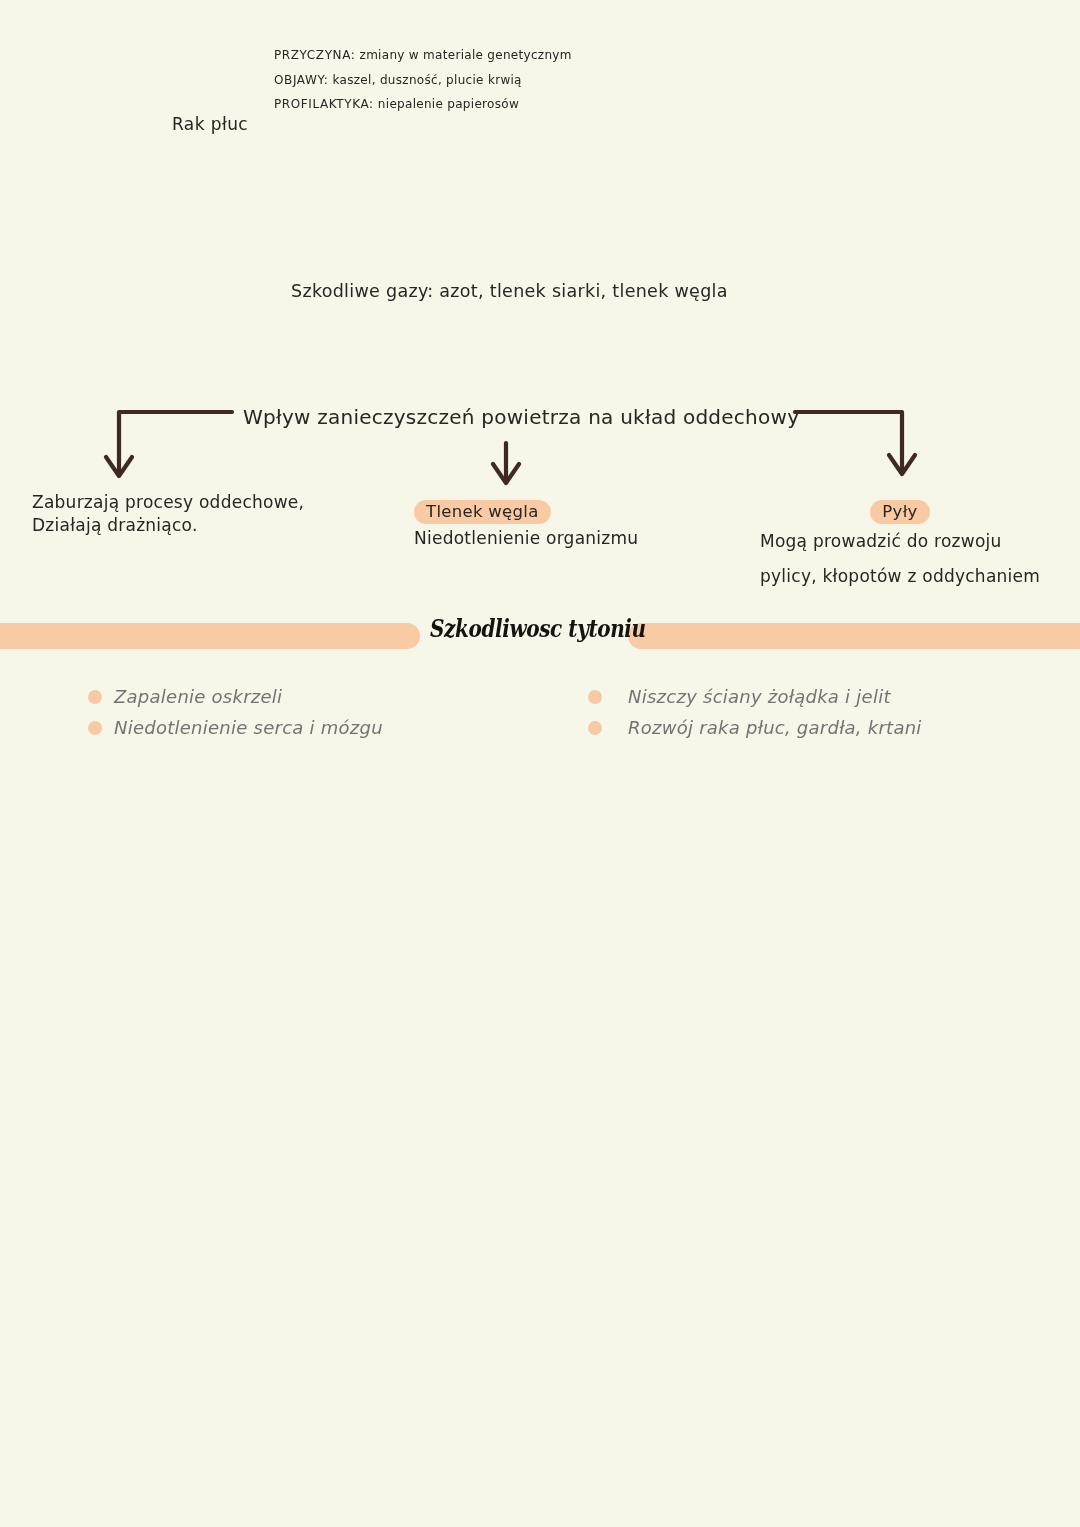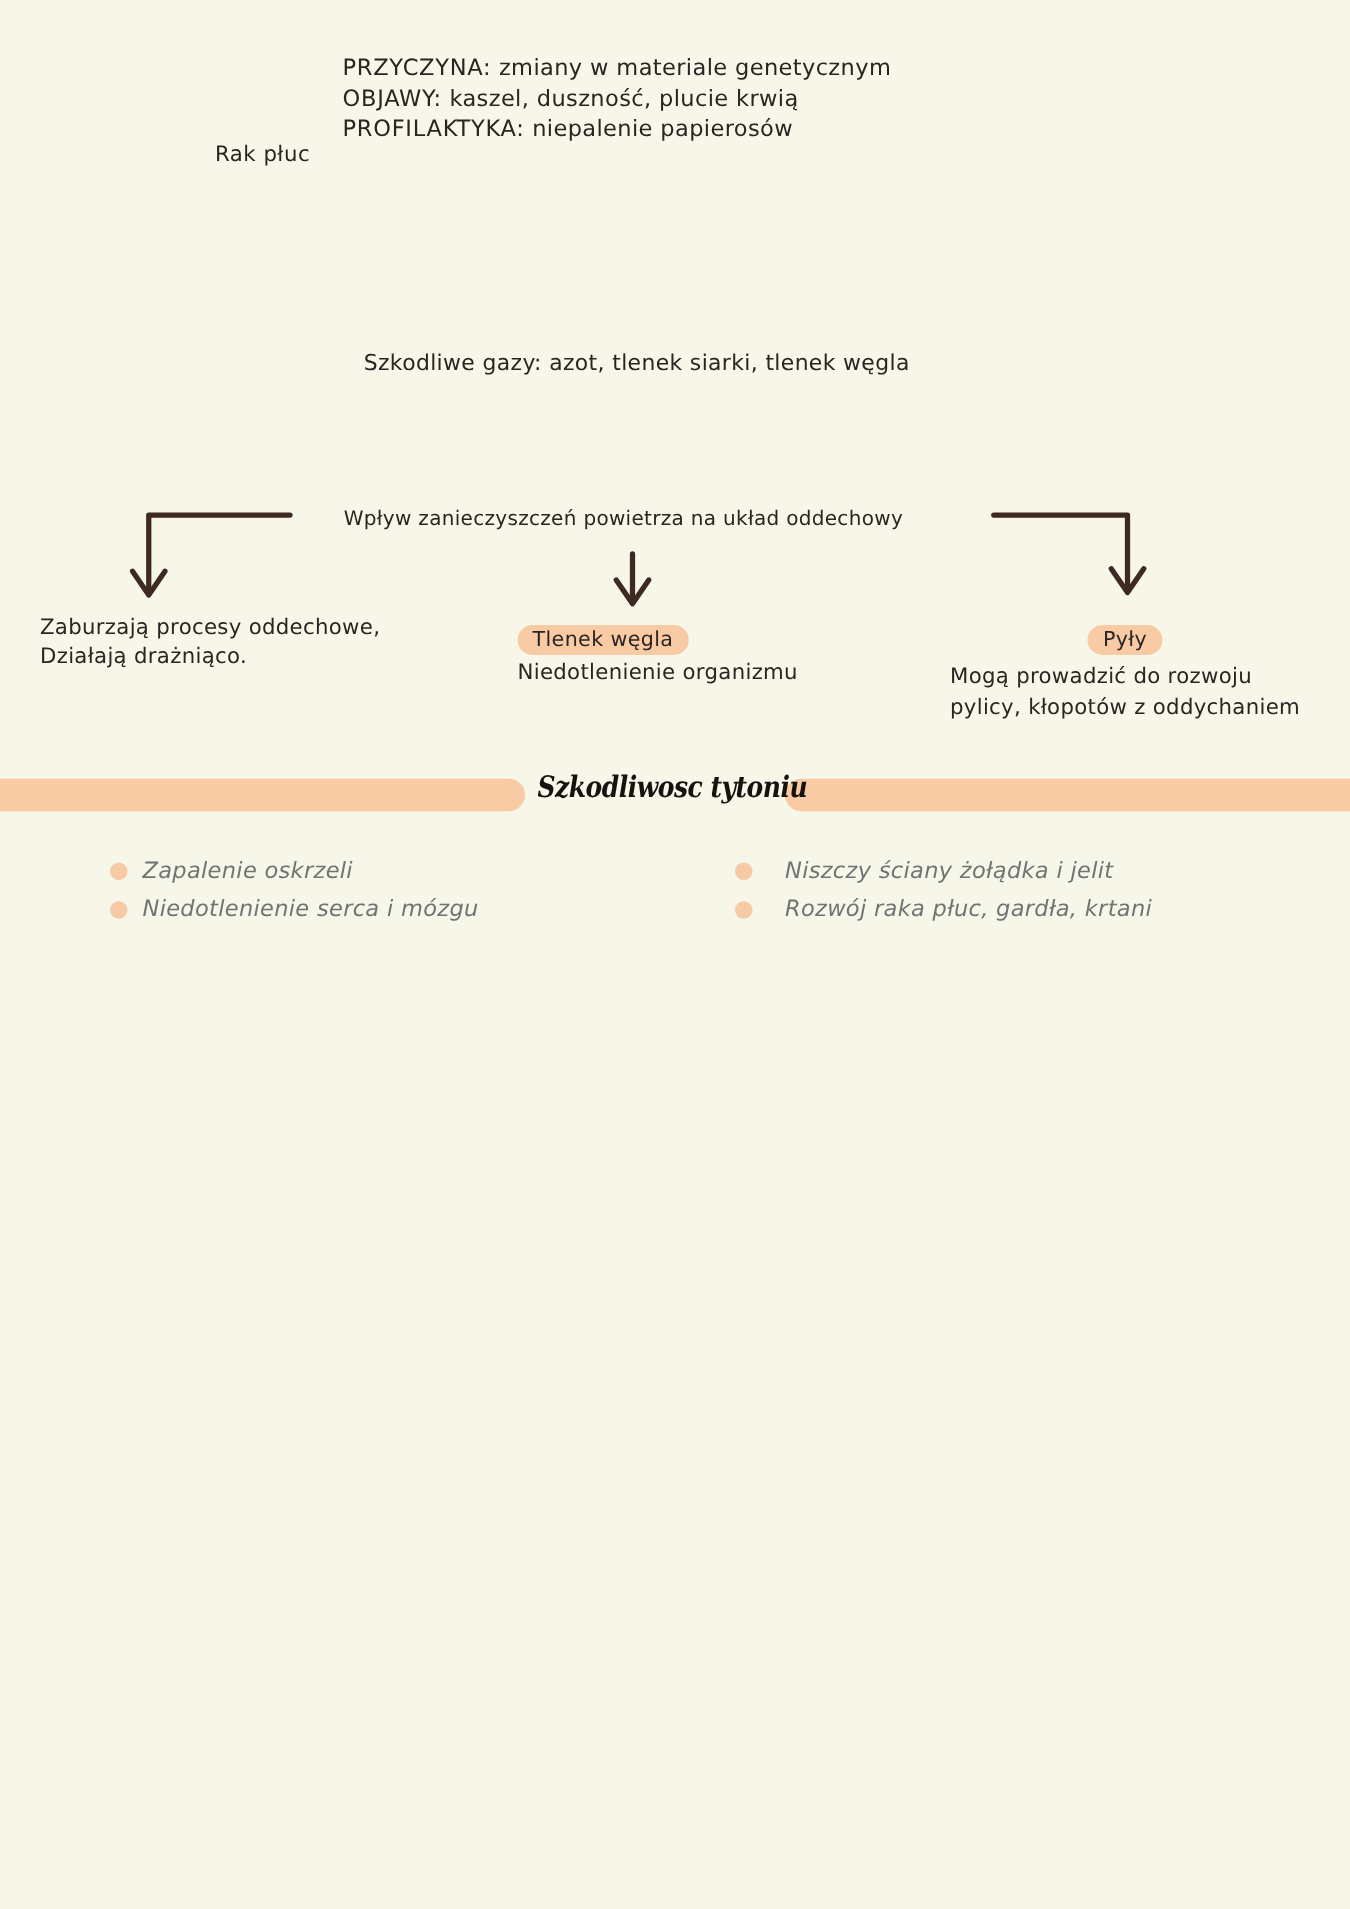--- a/index.html
+++ b/index.html
@@ -39,21 +39,21 @@
     color: #2a2422;
     white-space: nowrap;
   }
   .disease-lines {
     position: absolute;
     left: 274px;
     top: 3px;
     width: 700px;
   }
   .disease-line {
-    font-size: 18px;
+    font-size: 12px;
     line-height: 24.5px;
     letter-spacing: 0.3px;
     white-space: nowrap;
     color: #2a2422;
   }
   .disease-line .lbl {
     letter-spacing: 0.6px;
   }
 
   
@@ -109,25 +109,24 @@
     letter-spacing: 0.3px;
     white-space: nowrap;
     color: #2a2422;
   }
 
   
   .diagram-heading {
     position: absolute;
     left: 243px;
     top: 405px;
-    font-size: 16px;
+    font-size: 20px;
     letter-spacing: 0.25px;
     white-space: nowrap;
     color: #2a2422;
-    margin-left: 32px;
   }
   .arrows-svg {
     position: absolute;
     left: 0;
     top: 395px;
     width: 1080px;
     height: 100px;
     overflow: visible;
   }
 
@@ -239,21 +238,21 @@
       <span class="pill">Tlenek węgla</span>
     </div>
     <div class="branch-desc">Niedotlenienie organizmu</div>
   </div>
 
   <div class="branch" id="branch-3">
     <div class="pill-wrap">
       <span class="pill">Pyły</span>
     </div>
     <div class="branch-desc">Mogą prowadzić do rozwoju</div>
-    <div class="branch-desc" style="margin-top:2px">pylicy, kłopotów z oddychaniem</div>
+    <div class="branch-desc" style="margin-top:12px">pylicy, kłopotów z oddychaniem</div>
   </div>
 
   <div class="banner" id="banner-tobacco">
     <div class="bar left"></div>
     <div class="bar right"></div>
     <div class="banner-title">Szkodliwosc tytoniu</div>
   </div>
 
   <div class="bullets col-left">
     <div class="bullet-row">

